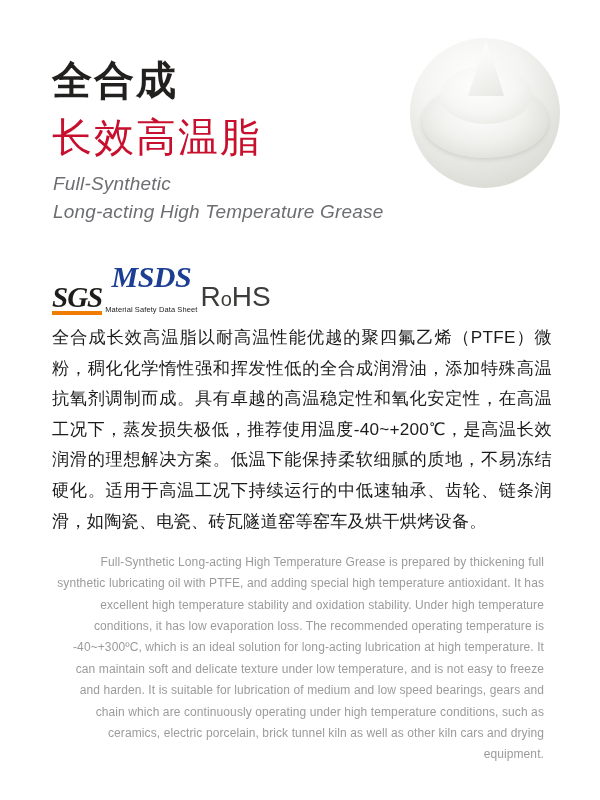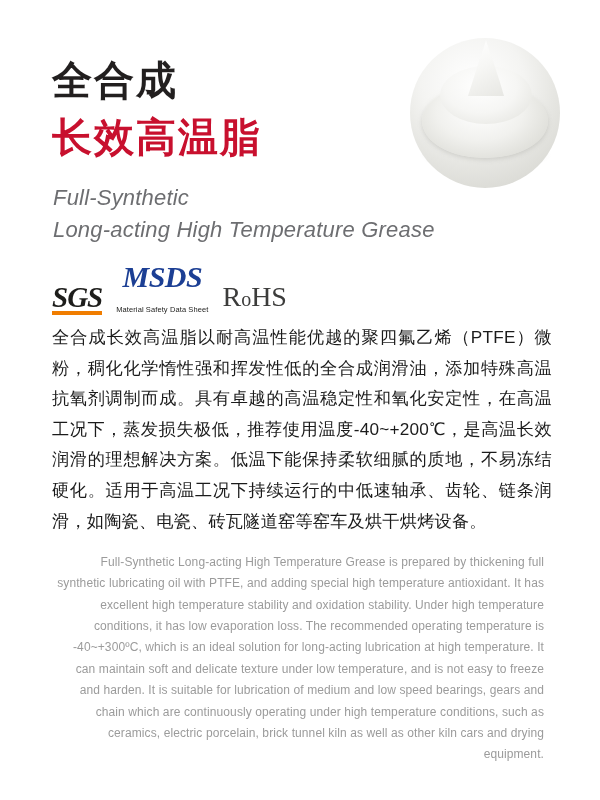--- a/index.html
+++ b/index.html
@@ -91,45 +91,45 @@
     font-weight: bold;
     color: #221f1f;
     letter-spacing: 2px;
     line-height: 1;
   }
   .title-cn2 {
     position: absolute;
     left: 52px;
     top: 117px;
     font-size: 40px;
-    font-weight: bold;
+    font-weight: normal;
     color: #c8102e;
     letter-spacing: 2px;
     line-height: 1;
   }
   .title-en {
     position: absolute;
     left: 53px;
-    top: 182px;
-    font-size: 22px;
+    top: 170px;
+    font-size: 19px;
     font-style: italic;
     color: #6d6e71;
     line-height: 1.45;
     letter-spacing: 0.2px;
     font-family: "Liberation Sans", sans-serif;
   }
 
   
   .logos {
     position: absolute;
     left: 52px;
     top: 262px;
     display: flex;
     align-items: flex-end;
-    gap: 14px;
+    gap: 3px;
   }
   .sgs {
     position: relative;
     font-family: "Liberation Serif", serif;
     font-weight: bold;
     font-style: italic;
     font-size: 29px;
     color: #1d1d1b;
     letter-spacing: -1px;
     padding-bottom: 2px;
@@ -156,21 +156,21 @@
     font-style: italic;
   }
   .msds-sub {
     font-family: "Liberation Sans", sans-serif;
     font-size: 7.5px;
     color: #1c1c1a;
     letter-spacing: 0.1px;
     margin-top: 14px;
   }
   .rohs {
-    font-family: Liberation Serif, serif;
+    font-family: Liberation Sans, sans-serif;
     font-size: 28px;
     color: #3c3c3b;
     letter-spacing: 0px;
     line-height: 1;
     padding-bottom: 3px;
   }
   .rohs .small {
     font-size: 20px;
   }
 

